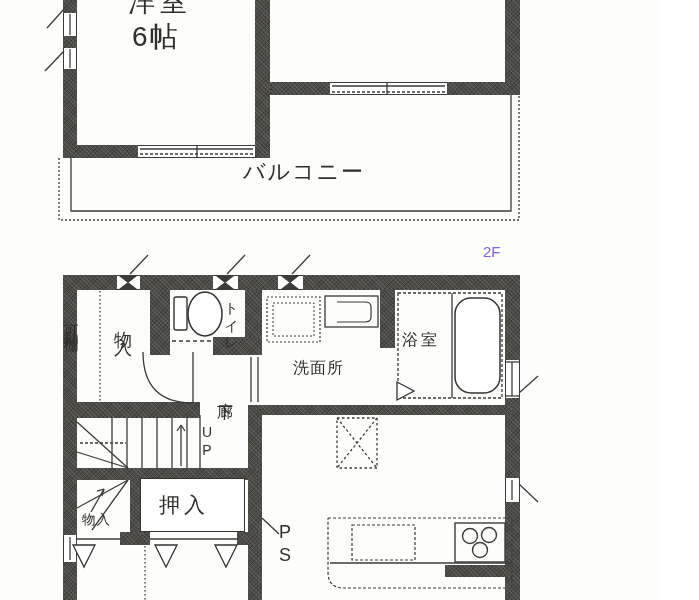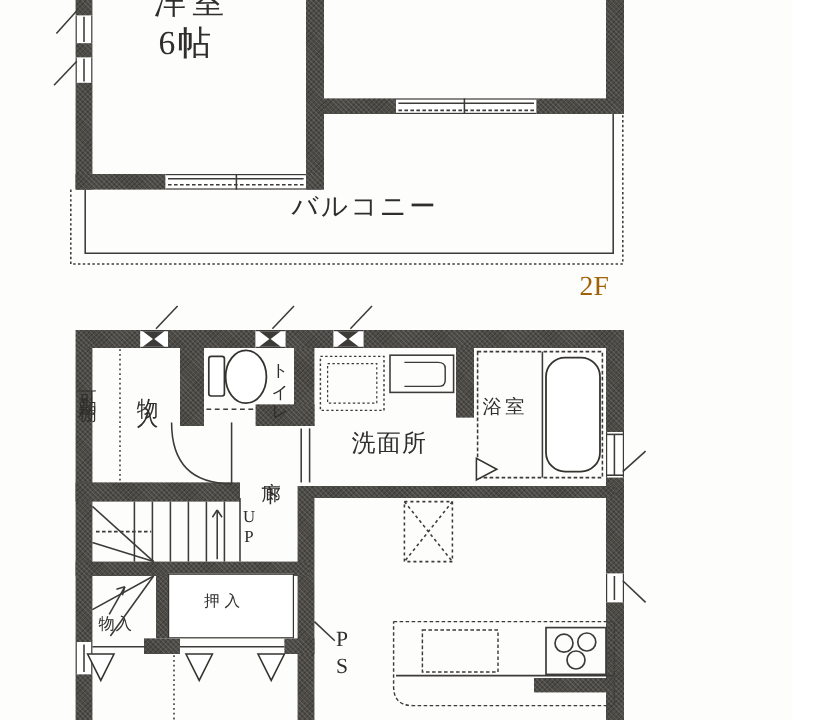--- a/index.html
+++ b/index.html
@@ -1,19 +1,19 @@
 <!DOCTYPE html>
 <html><head>
 <meta charset="utf-8">
 <style>
   html,body{margin:0;padding:0;background:#fff;}
   #plan{
     position:relative;width:660px;height:600px;overflow:hidden;
     background:#fdfdfb;
-    font-family:Liberation Serif, serif;
+    font-family:Liberation Sans, sans-serif;
     color:#33322f;
   }
   .wall{
     position:absolute;background-color:#4c4b46;
     background-image:
       repeating-linear-gradient(45deg, rgba(255,255,255,0.10) 0 1px, transparent 1px 3px),
       repeating-linear-gradient(-45deg, rgba(0,0,0,0.18) 0 1px, transparent 1px 3px);
   }
   .win-v{position:absolute;background:#fff;border-left:1.5px solid #3c3b38;border-right:1.5px solid #3c3b38;box-sizing:border-box;}
   .win-h{position:absolute;background:#fff;border-top:1.5px solid #3c3b38;border-bottom:1.5px solid #3c3b38;box-sizing:border-box;}
@@ -183,26 +183,26 @@
         <circle cx="470" cy="536" r="7.5"></circle>
         <circle cx="489" cy="535" r="7.5"></circle>
         <circle cx="480" cy="550" r="7.5"></circle>
       </g>
     </g>
   </svg>
 
   <div class="label" style="left:128px;top:-11px;font-size:27px;letter-spacing:5px">洋室</div>
   <div class="label" style="left:132px;top:23px;font-size:28px;letter-spacing:2px">6帖</div>
   <div class="label" style="left:243px;top:161px;font-size:22px;letter-spacing:2px">バルコニー</div>
-  <div class="label" style="left:483px;top:227px;font-size:23px;color:#a16207">2F</div>
+  <div class="label" style="left:483px;top:244px;font-size:15px;color:#8b5cf6">2F</div>
 
   <div class="label vert" style="left:64px;top:313px;font-size:15px;letter-spacing:6px">可動棚</div>
   <div class="label vert" style="left:114px;top:317px;font-size:18px;letter-spacing:6px">物入</div>
   <div class="label vert" style="left:225px;top:292px;font-size:14px;letter-spacing:2px">トイレ</div>
-  <div class="label" style="left:293px;top:360px;font-size:20px;letter-spacing:1px">洗面所</div>
+  <div class="label" style="left:293px;top:360px;font-size:16px;letter-spacing:1px">洗面所</div>
   <div class="label" style="left:402px;top:332px;font-size:16px;letter-spacing:3px">浴室</div>
   <div class="label vert" style="left:217px;top:389px;font-size:16px;letter-spacing:4px">廊下</div>
   <div class="label vert" style="left:200px;top:424px;font-size:14px;letter-spacing:2px">UP</div>
   <div class="label" style="left:82px;top:513px;font-size:13.5px;letter-spacing:1px">物入</div>
-  <div class="label" style="left:170px;top:494px;font-size:13px;letter-spacing:4px">押入</div>
+  <div class="label" style="left:159px;top:494px;font-size:21px;letter-spacing:4px">押入</div>
   <div class="label vert" style="left:276px;top:522px;font-size:18px;letter-spacing:3px">PS</div>
 
 </div>
 
 </body></html>

